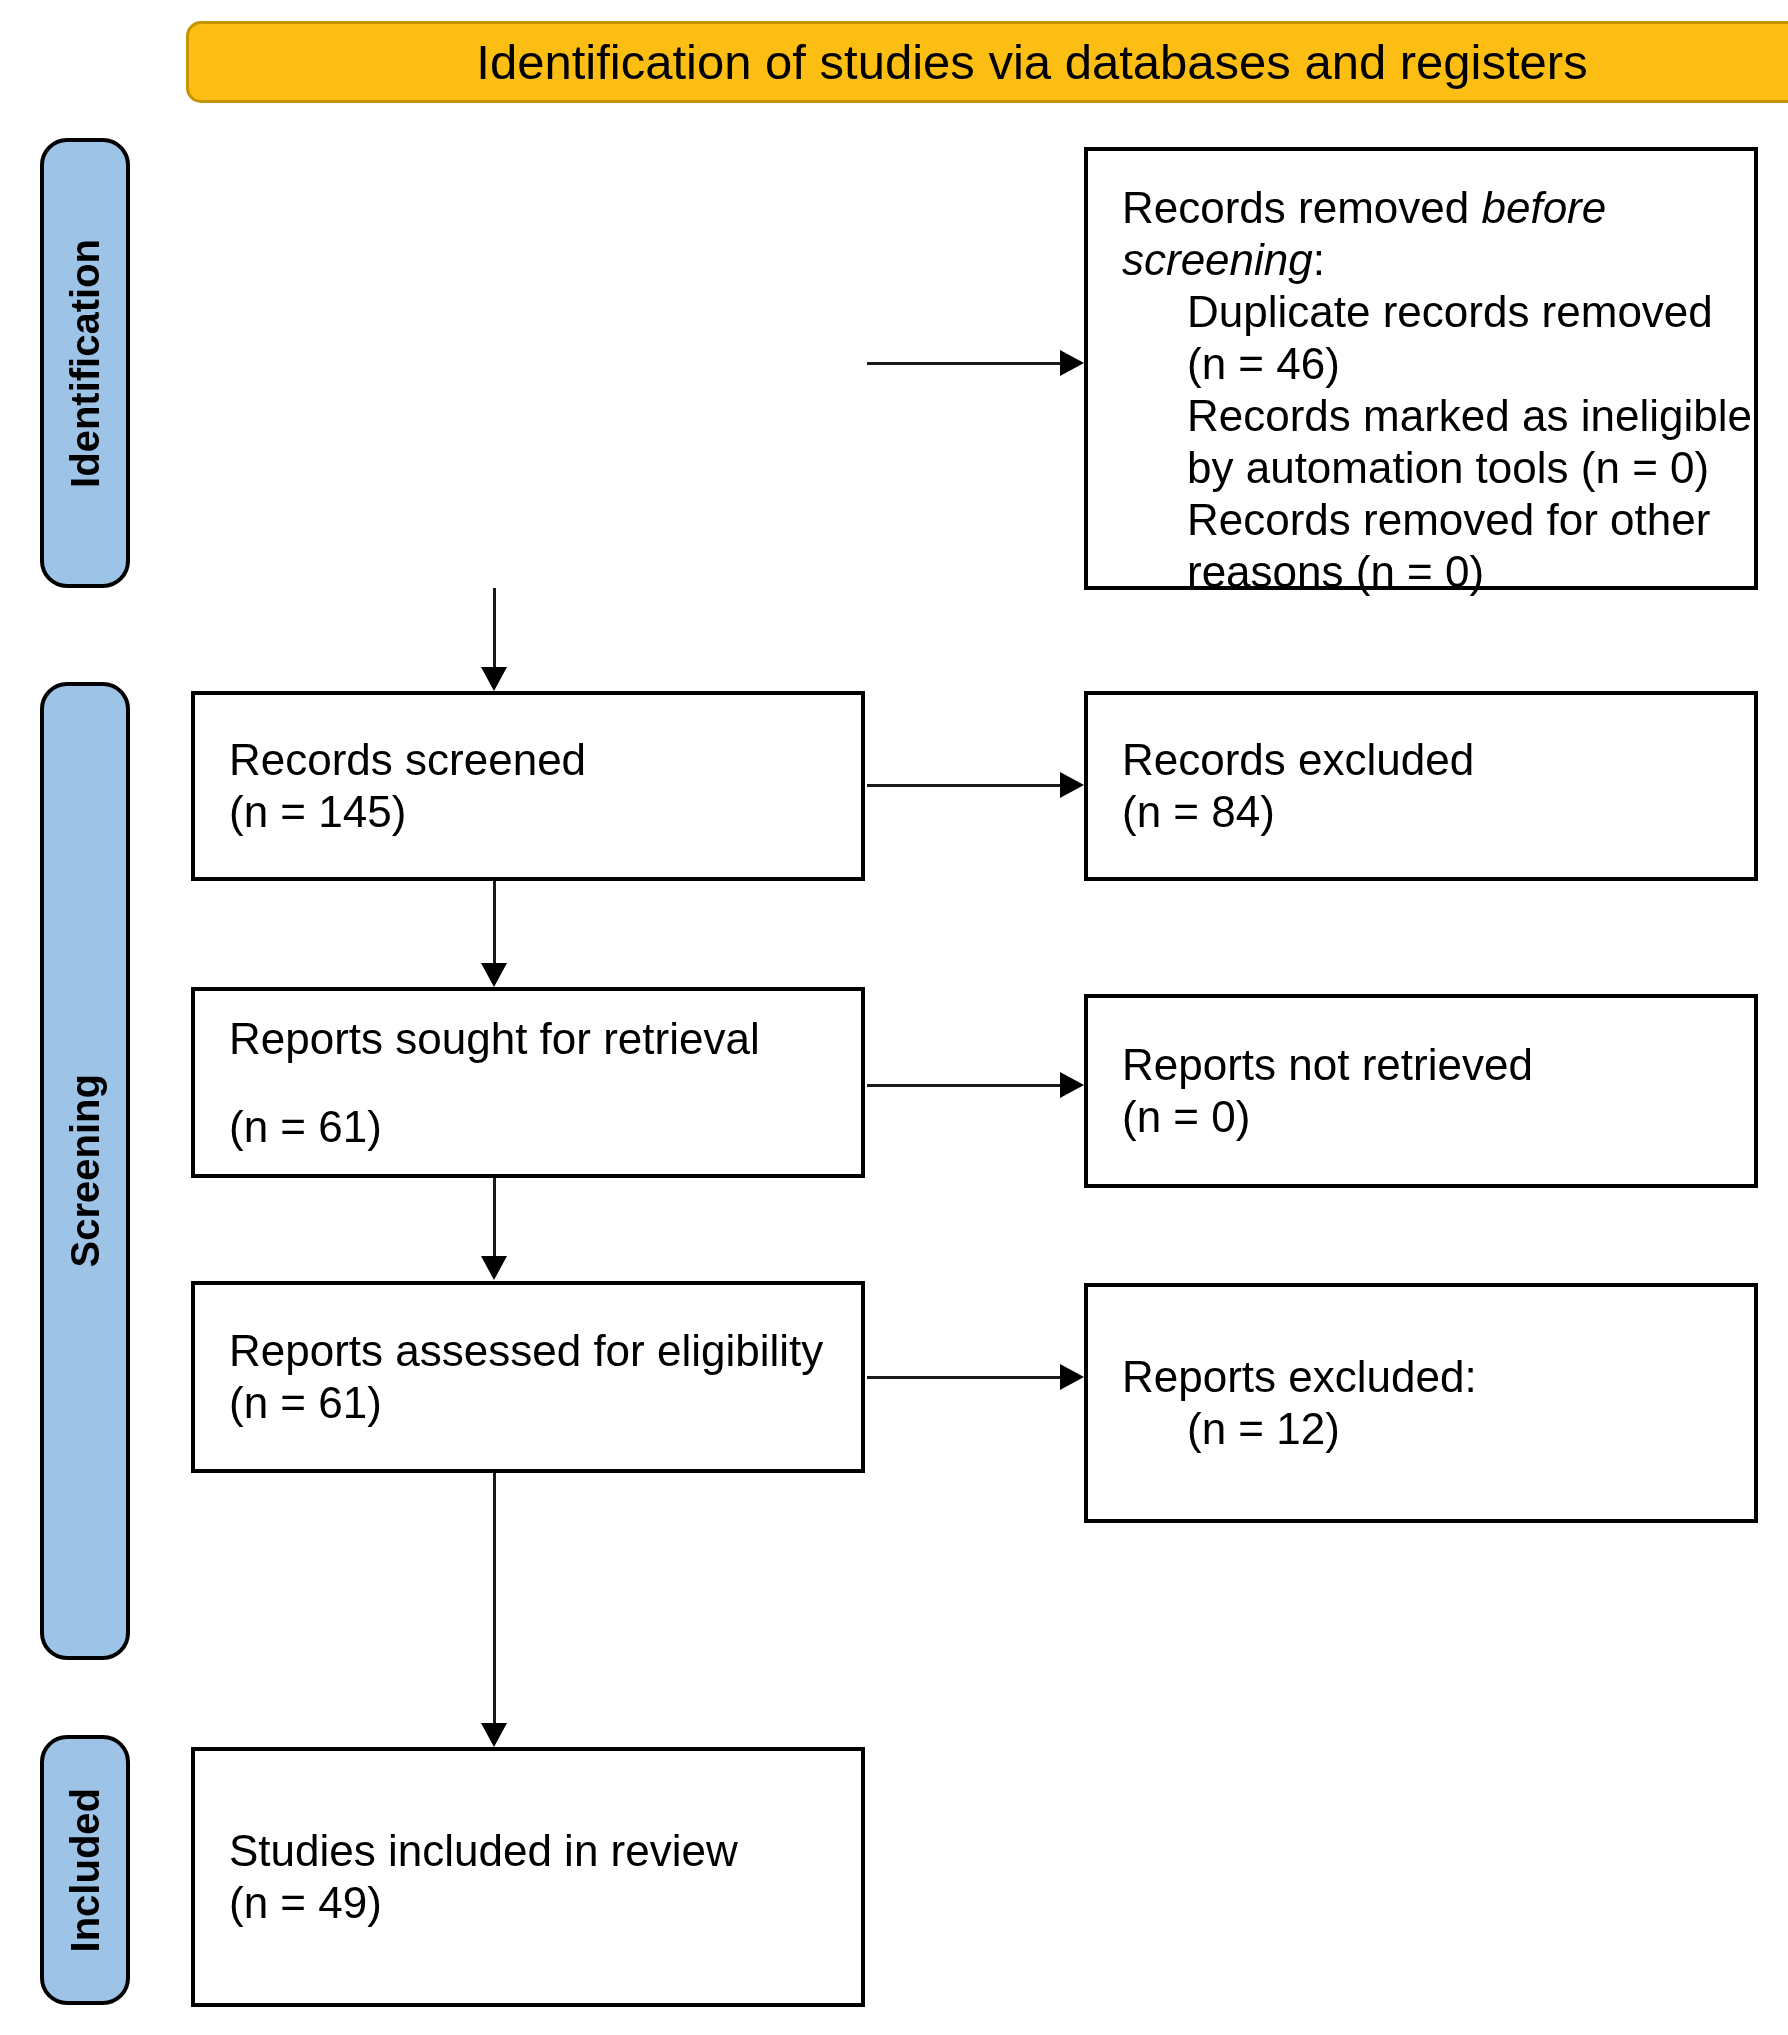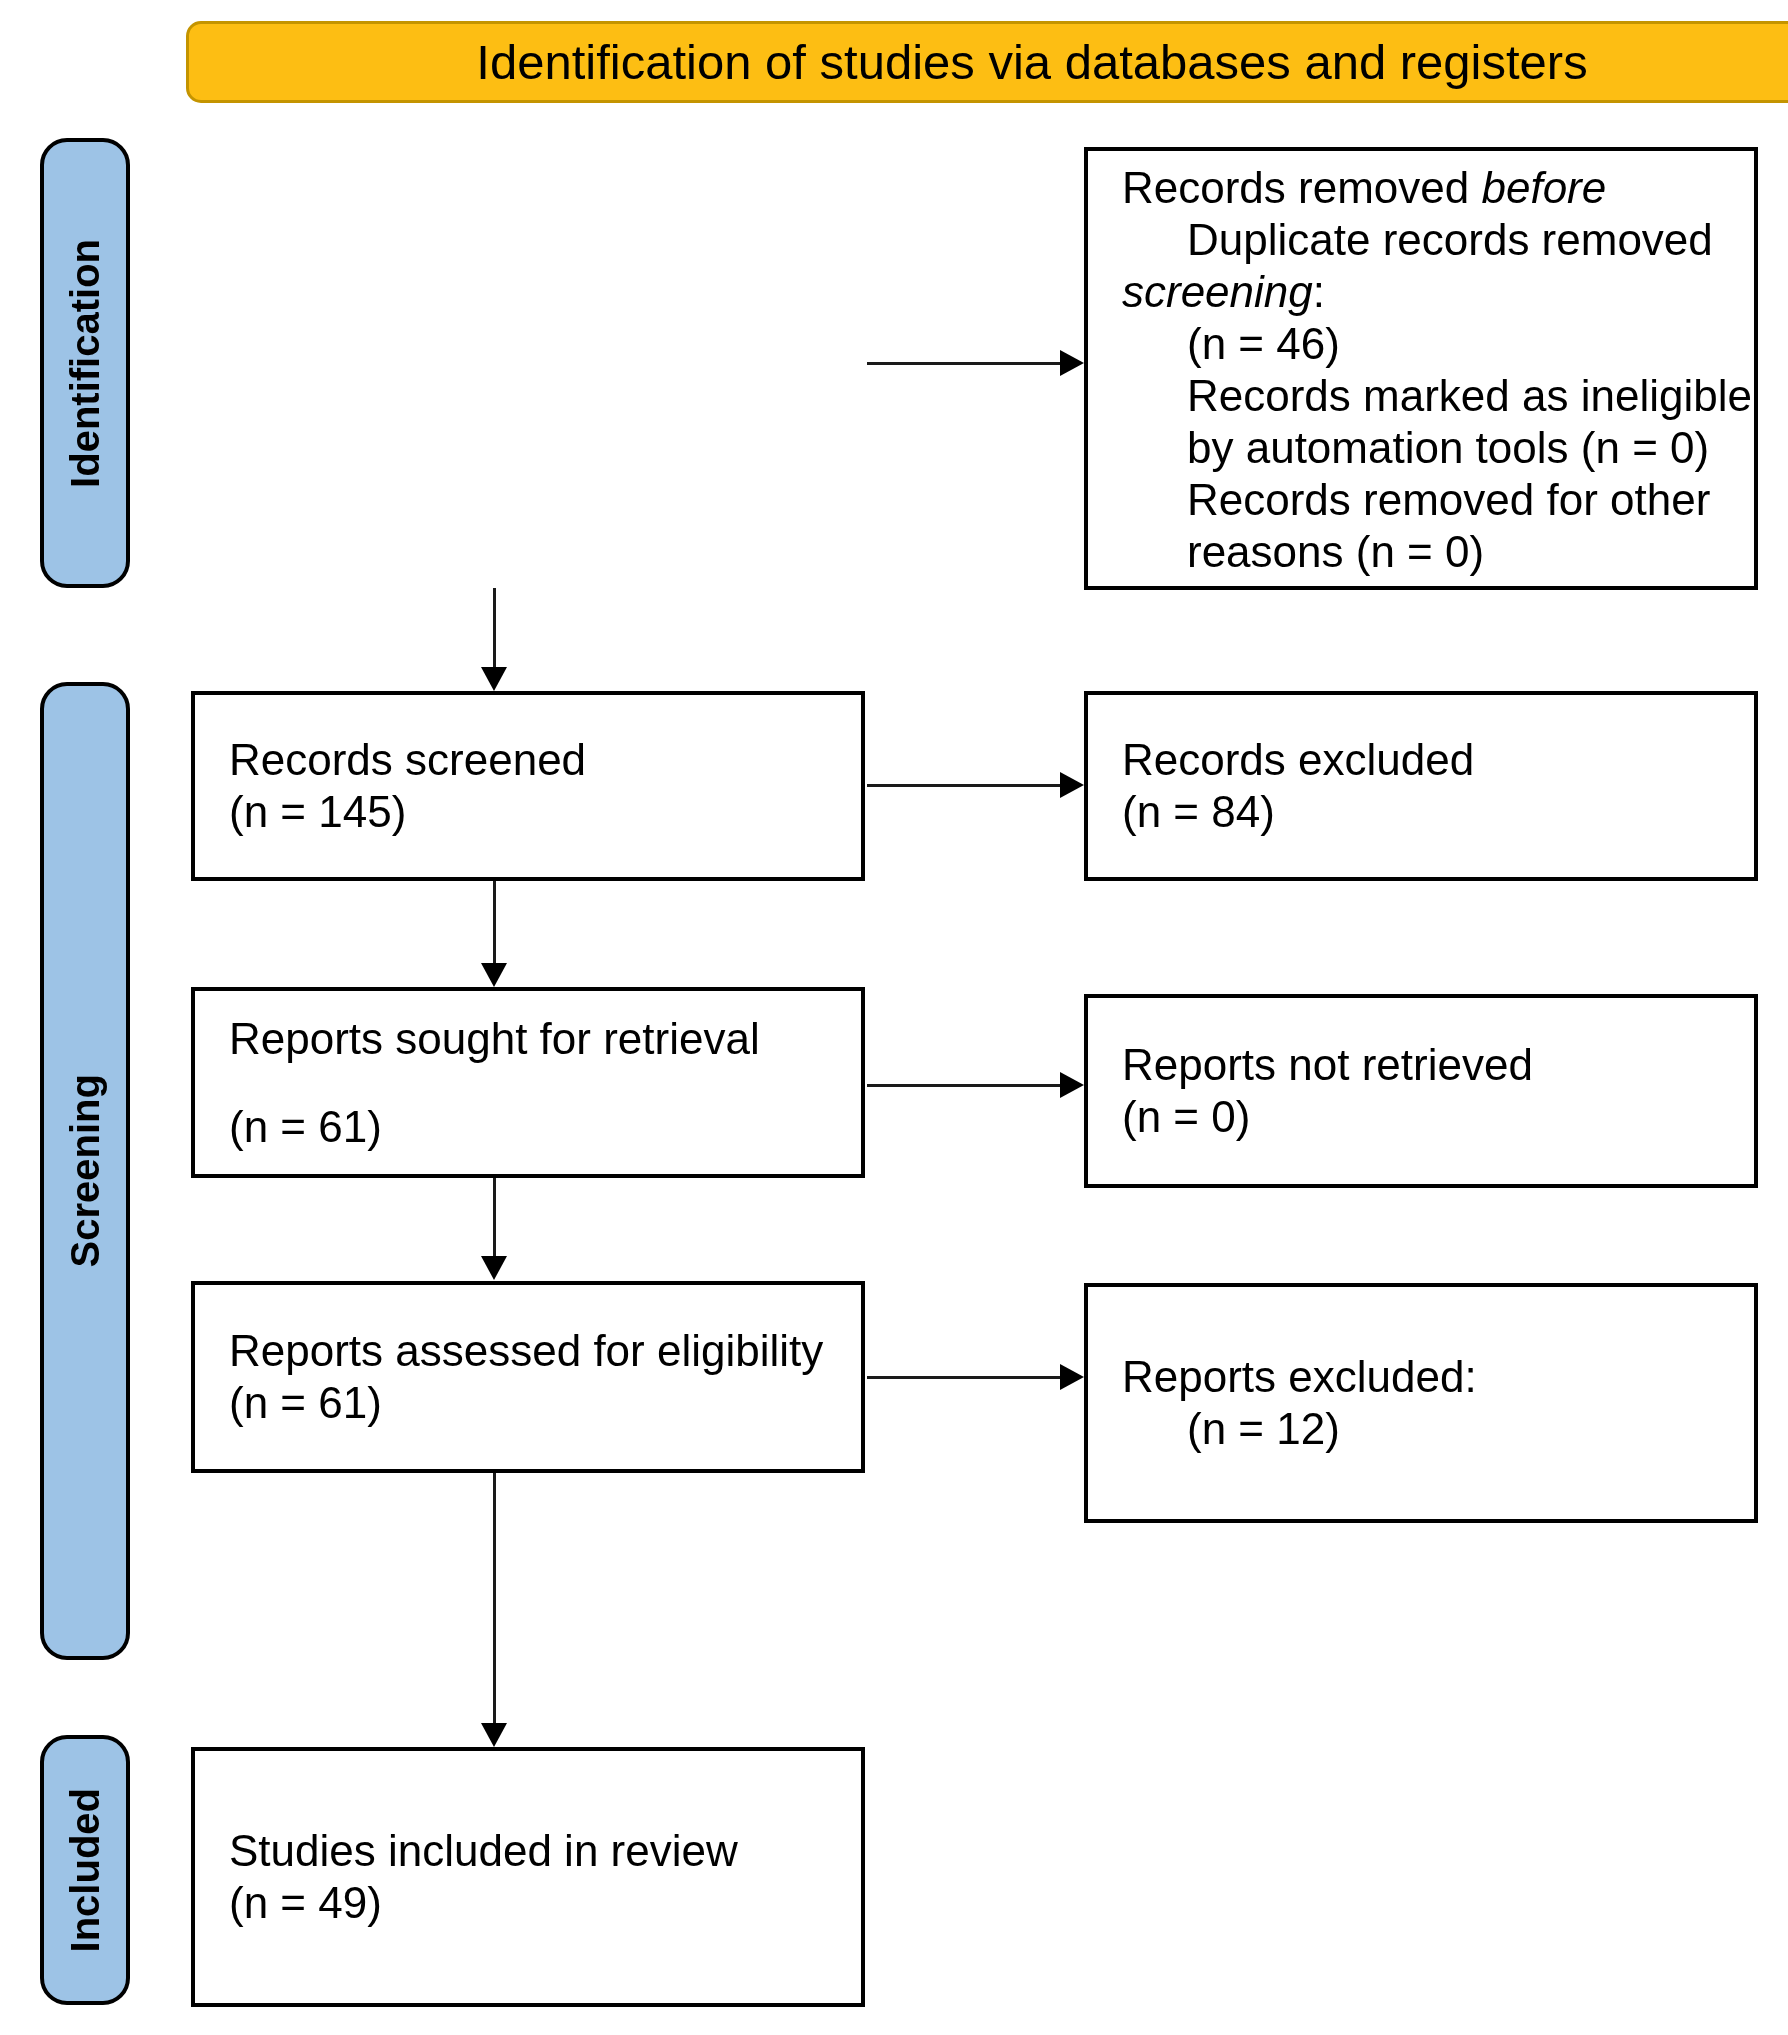--- a/index.html
+++ b/index.html
@@ -27,21 +27,21 @@
     writing-mode:vertical-rl;transform:rotate(180deg);
     font-size:40px;font-weight:bold;white-space:nowrap;
   }
   
   .box{
     position:absolute;box-sizing:border-box;border:4.1px solid #000;background:#fff;
     display:flex;flex-direction:column;justify-content:center;
     font-size:44px;line-height:52px;
     padding-left:34px;padding-right:9.5px;
   }
-  .box.top-align{justify-content:flex-start;padding-top:11px;}
+  .box.top-align{justify-content:flex-start;padding-top:31px;}
   .line{white-space:nowrap;}
   .ind-0{padding-left:0;}
   .ind-1{padding-left:65px;}
   .ind-2{padding-left:80px;}
   .it{font-style:italic;}
   
   .lbox{left:191px;width:674px;}
   .rbox{left:1084px;width:674px;}
   
   .varrow{position:absolute;width:27px;}
@@ -91,22 +91,22 @@
       <div class="line ind-0"><span>Reports assessed for eligibility</span></div>
       <div class="line ind-0"><span>(n = 61)</span></div>
     </div>
   <div class="box lbox" style="top:1747px;height:260px;">
       <div class="line ind-0"><span>Studies included in review</span></div>
       <div class="line ind-0"><span>(n = 49)</span></div>
     </div>
 
   <div class="box rbox top-align" style="top:147px;height:443px;">
       <div class="line ind-0"><span>Records removed </span><span class="it">before</span></div>
+      <div class="line ind-0"><span class="it">screening</span><span>:</span></div>
       <div class="line ind-1"><span>Duplicate records removed</span></div>
-      <div class="line ind-0"><span class="it">screening</span><span>:</span></div>
       <div class="line ind-1"><span>(n = 46)</span></div>
       <div class="line ind-1"><span>Records marked as ineligible</span></div>
       <div class="line ind-1"><span>by automation tools (n = 0)</span></div>
       <div class="line ind-1"><span>Records removed for other</span></div>
       <div class="line ind-1"><span>reasons (n = 0)</span></div>
     </div>
   <div class="box rbox" style="top:691px;height:190px;">
       <div class="line ind-0"><span>Records excluded</span></div>
       <div class="line ind-0"><span>(n = 84)</span></div>
     </div>

